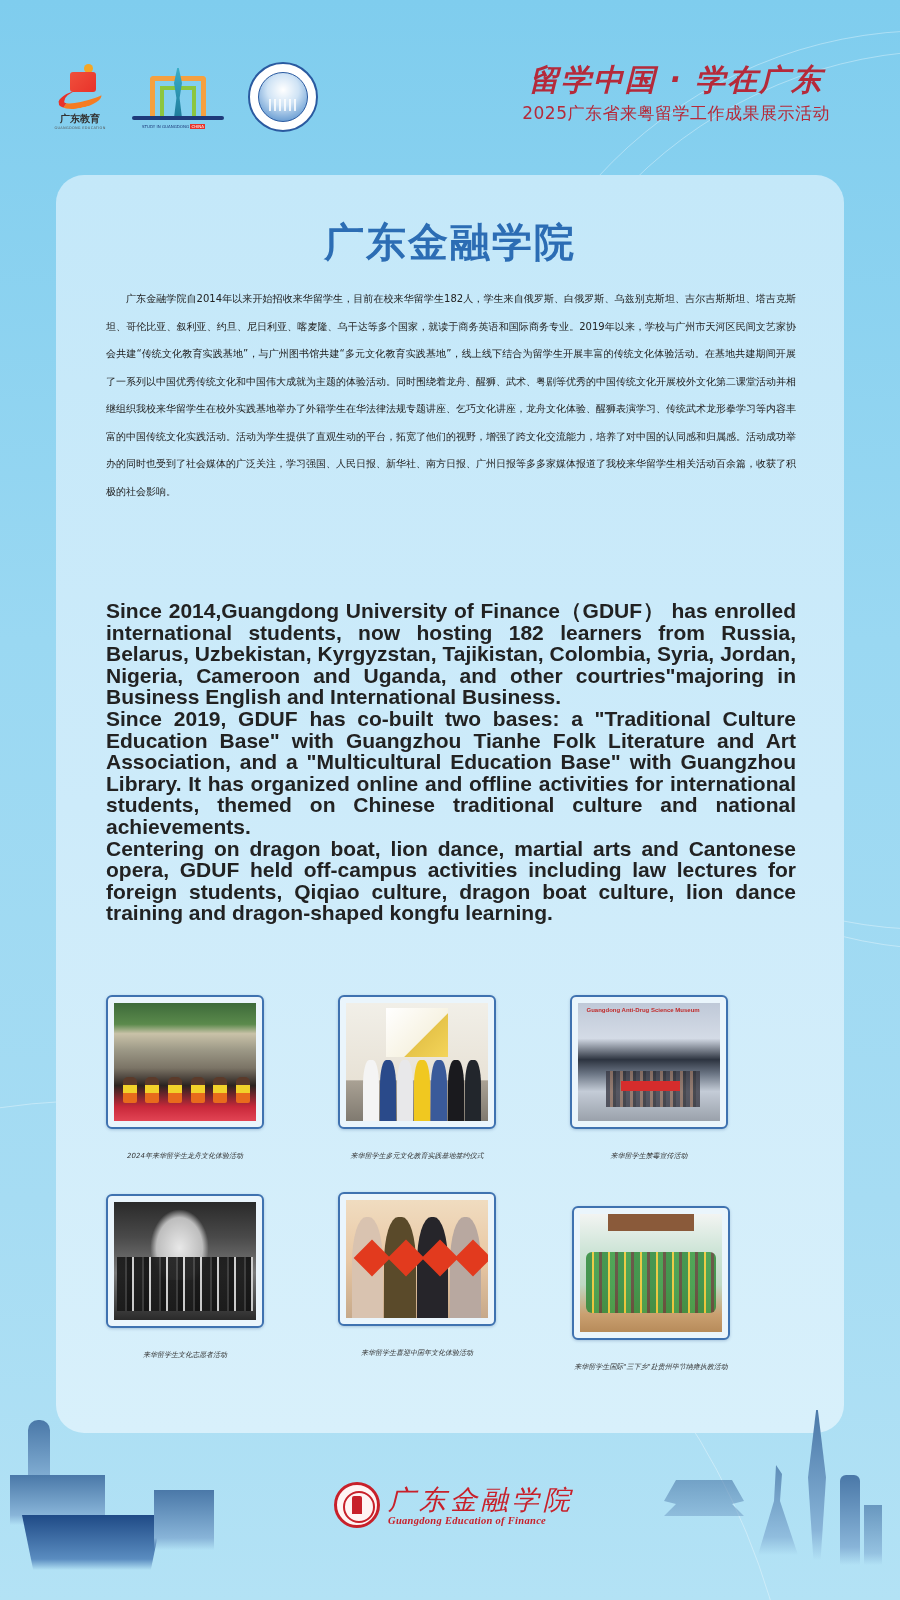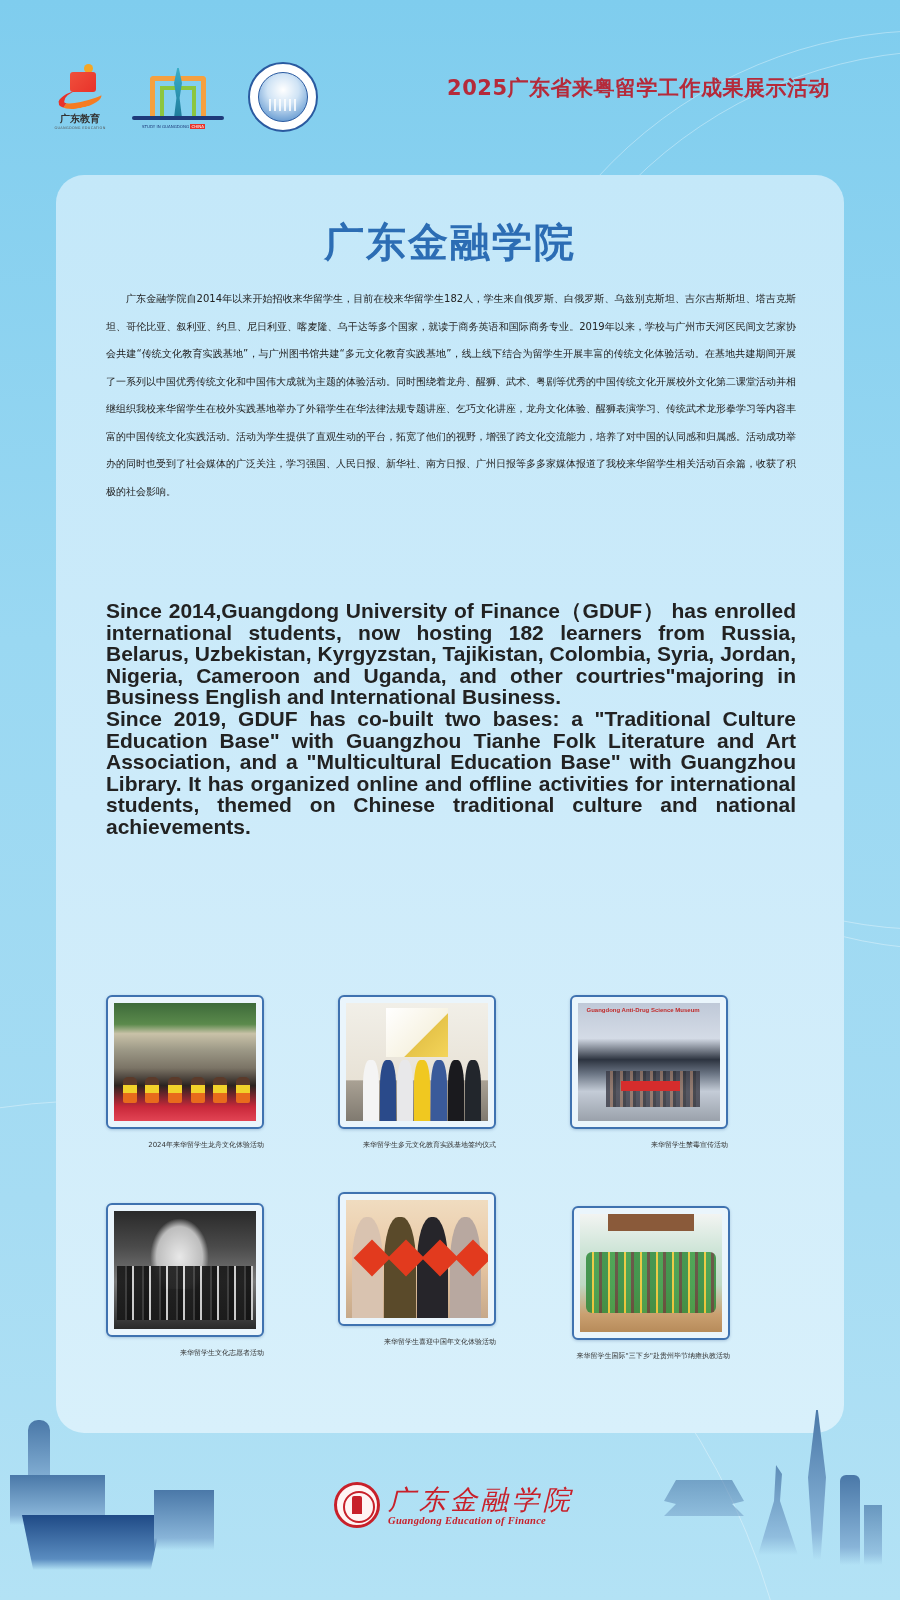--- a/index.html
+++ b/index.html
@@ -29,21 +29,21 @@
   .logo-study .inner { position: absolute; left: 28px; top: 22px; width: 36px; height: 30px; border: 4px solid #8cc63f; border-bottom: none; }
   .logo-study .tower { position: absolute; left: 42px; top: 4px; width: 8px; height: 50px; background: linear-gradient(180deg,#3aaec8,#1e7a9a); clip-path: polygon(40% 0,60% 0,100% 30%,70% 60%,100% 100%,0 100%,30% 60%,0 30%); }
   .logo-study .base { position: absolute; left: 0; top: 52px; width: 92px; height: 4px; background: #1e3a7a; border-radius: 2px; }
   .logo-study .txt { position: absolute; left: 10px; top: 60px; font-size: 4px; color: #1e3a7a; white-space: nowrap; }
   .logo-study .txt b { background: #e8322a; color: #fff; padding: 0 1px; font-weight: normal; }
   .logo-scut { width: 70px; height: 70px; border-radius: 50%; background: #fff; border: 2px solid #2a5aa0; position: relative; margin-top: -2px; }
   .logo-scut .ring { position: absolute; left: 8px; top: 8px; width: 50px; height: 50px; border-radius: 50%; background: radial-gradient(circle at 50% 35%, #ffffff 0%, #cfe3f5 40%, #3a7cc2 100%); border: 1px solid #2a5aa0; }
   .logo-scut .ring::after { content: ""; position: absolute; left: 10px; top: 26px; width: 30px; height: 12px; background: repeating-linear-gradient(90deg,#ffffff 0 2px,transparent 2px 5px); opacity: 0.8; }
   .header-title { position: absolute; right: 70px; top: 62px; text-align: center; color: #b52a3a; }
   .header-title .main { font-size: 30px; font-weight: bold; font-style: italic; letter-spacing: 2px; line-height: 36px; }
-  .header-title .sub { font-size: 21px; font-weight: bold; letter-spacing: 0.5px; margin-top: 12px; }
+  .header-title .sub { font-size: 17px; font-weight: normal; letter-spacing: 0.5px; margin-top: 4px; }
 
   
   .card {
     position: absolute; left: 56px; top: 175px; width: 788px; height: 1258px;
     border-radius: 28px;
     background: linear-gradient(180deg, #c4e8f9 0%, #cdebfa 50%, #d8f0fb 100%);
   }
   .school-title { position: absolute; left: 0; top: 40px; width: 788px; text-align: center; font-size: 40px; font-weight: bold; color: #2c6db4; letter-spacing: 2px; }
   .cn-body { position: absolute; left: 50px; top: 110px; width: 690px; font-size: 10px; line-height: 27.5px; color: #222; text-align: justify; text-indent: 2em; }
   .en-body { position: absolute; left: 50px; top: 425px; width: 690px; font-family: "Liberation Sans", sans-serif; font-size: 21px; line-height: 21.6px; color: #222; font-weight: bold; }
@@ -51,21 +51,21 @@
   .en-body p.short { text-align-last: left; }
 
   
   .photos { position: absolute; left: 50px; top: 820px; width: 690px; }
   .photo-cell { position: absolute; width: 158px; }
   .photo-frame {
     width: 158px; height: 134px; border: 2px solid #3f72b0; border-radius: 6px;
     background: #eaf5fc; padding: 6px 6px; box-shadow: 0 1px 3px rgba(30,70,130,0.25);
   }
   .photo { width: 100%; height: 100%; position: relative; overflow: hidden; }
-  .caption { margin-top: 11px; font-size: 7px; color: #333; text-align: right; white-space: nowrap; }
+  .caption { margin-top: 22px; font-size: 7px; color: #333; text-align: center; white-space: nowrap; font-style: italic; }
 
   .ph-boat { background: linear-gradient(180deg,#3d6a3a 0%,#5b8a4c 18%,#c9c2a8 26%,#9c9886 40%,#7b7466 55%,#2b2320 70%,#c9283a 88%,#e24454 100%); }
   .ph-boat .rower { position: absolute; bottom: 18px; width: 14px; height: 26px; background: linear-gradient(180deg,#5a3a2a 0 30%,#f2d22a 30% 60%,#e86b1c 60%); border-radius: 5px 5px 2px 2px; }
   .ph-sign { background: linear-gradient(180deg,#f1efe8 0%,#e8e2d6 65%,#a9a194 66%,#807a70 100%); }
   .ph-sign .screen { position: absolute; left: 28%; top: 4%; width: 44%; height: 42%; background: linear-gradient(135deg,#ffffff 0%,#f7f3e3 60%,#e6c44a 61%,#f4d55a 100%); }
   .ph-sign .person { position: absolute; bottom: 0; width: 11%; height: 52%; border-radius: 40% 40% 0 0; }
   .ph-drug { background: linear-gradient(180deg,#bfc9d8 0%,#d4dbe6 30%,#2d3440 48%,#6b7584 60%,#c4ccd7 75%,#9aa1ab 100%); }
   .ph-drug .sign { position: absolute; left: 6%; top: 3%; font-size: 6px; color: #c02a2a; font-weight: bold; white-space: nowrap; font-family: "Liberation Sans", sans-serif; }
   .ph-drug .banner { position: absolute; left: 30%; top: 66%; width: 42%; height: 9%; background: #d62c2c; }
   .ph-drug .crowd { position: absolute; left: 20%; top: 58%; width: 66%; height: 30%; background: repeating-linear-gradient(90deg,#3a3a45 0 4px,#8a6a5a 4px 7px,#2a2a30 7px 10px); opacity: 0.8; }
@@ -114,30 +114,32 @@
         <div class="inner"></div>
       <div class="tower"></div>
       <div class="base"></div>
       <div class="txt"><span>STUDY IN GUANGDONG</span> <b>CHINA</b></div>
     </div>
     <div class="logo-scut">
       <div class="ring"></div>
     </div>
   </div>
   <div class="header-title">
+    <div class="main">留学中国 · 学在广东</div>
     <div class="sub">2025广东省来粤留学工作成果展示活动</div>
   </div>
 </div>
 
 <div class="card">
   <div class="school-title">广东金融学院</div>
   <div class="cn-body">广东金融学院自2014年以来开始招收来华留学生，目前在校来华留学生182人，学生来自俄罗斯、白俄罗斯、乌兹别克斯坦、吉尔吉斯斯坦、塔吉克斯坦、哥伦比亚、叙利亚、约旦、尼日利亚、喀麦隆、乌干达等多个国家，就读于商务英语和国际商务专业。2019年以来，学校与广州市天河区民间文艺家协会共建“传统文化教育实践基地”，与广州图书馆共建“多元文化教育实践基地”，线上线下结合为留学生开展丰富的传统文化体验活动。在基地共建期间开展了一系列以中国优秀传统文化和中国伟大成就为主题的体验活动。同时围绕着龙舟、醒狮、武术、粤剧等优秀的中国传统文化开展校外文化第二课堂活动并相继组织我校来华留学生在校外实践基地举办了外籍学生在华法律法规专题讲座、乞巧文化讲座，龙舟文化体验、醒狮表演学习、传统武术龙形拳学习等内容丰富的中国传统文化实践活动。活动为学生提供了直观生动的平台，拓宽了他们的视野，增强了跨文化交流能力，培养了对中国的认同感和归属感。活动成功举办的同时也受到了社会媒体的广泛关注，学习强国、人民日报、新华社、南方日报、广州日报等多多家媒体报道了我校来华留学生相关活动百余篇，收获了积极的社会影响。</div>
   <div class="en-body">
     <p class="short">Since 2014,Guangdong University of Finance（GDUF） has enrolled international students, now hosting 182 learners from Russia, Belarus, Uzbekistan, Kyrgyzstan, Tajikistan, Colombia, Syria, Jordan, Nigeria, Cameroon and Uganda, and other courtries"majoring in Business English and International Business.</p>
     <p>Since 2019, GDUF has co-built two bases: a "Traditional Culture Education  Base" with Guangzhou Tianhe Folk Literature and Art Association, and a "Multicultural Education Base" with Guangzhou Library. It has organized online and offline activities for international students, themed on Chinese traditional culture and national achievements.</p>
+    <p>Centering on dragon boat, lion dance, martial arts and Cantonese opera, GDUF held off-campus activities including law lectures for foreign students, Qiqiao culture, dragon boat culture, lion dance training and dragon-shaped kongfu learning.</p>
   </div>
 
   <div class="photos">
 
     <div class="photo-cell" style="left:0;top:0;">
       <div class="photo-frame">
         <div class="photo ph-boat">
           <div class="rower" style="left:6%"></div>
             <div class="rower" style="left:22%"></div>
           <div class="rower" style="left:38%"></div>
@@ -167,21 +169,21 @@
       <div class="photo-frame">
         <div class="photo ph-drug">
           <div class="sign">Guangdong Anti-Drug Science Museum</div>
           <div class="crowd"></div>
           <div class="banner"></div>
         </div>
       </div>
       <div class="caption">来华留学生禁毒宣传活动</div>
     </div>
 
-    <div class="photo-cell" style="left:0;top:208px;">
+    <div class="photo-cell" style="left:0;top:199px;">
       <div class="photo-frame">
         <div class="photo ph-liberty">
           <div class="statue"></div>
           <div class="group"></div>
         </div>
       </div>
       <div class="caption">来华留学生文化志愿者活动</div>
     </div>
     <div class="photo-cell" style="left:232px;top:197px;">
       <div class="photo-frame">

